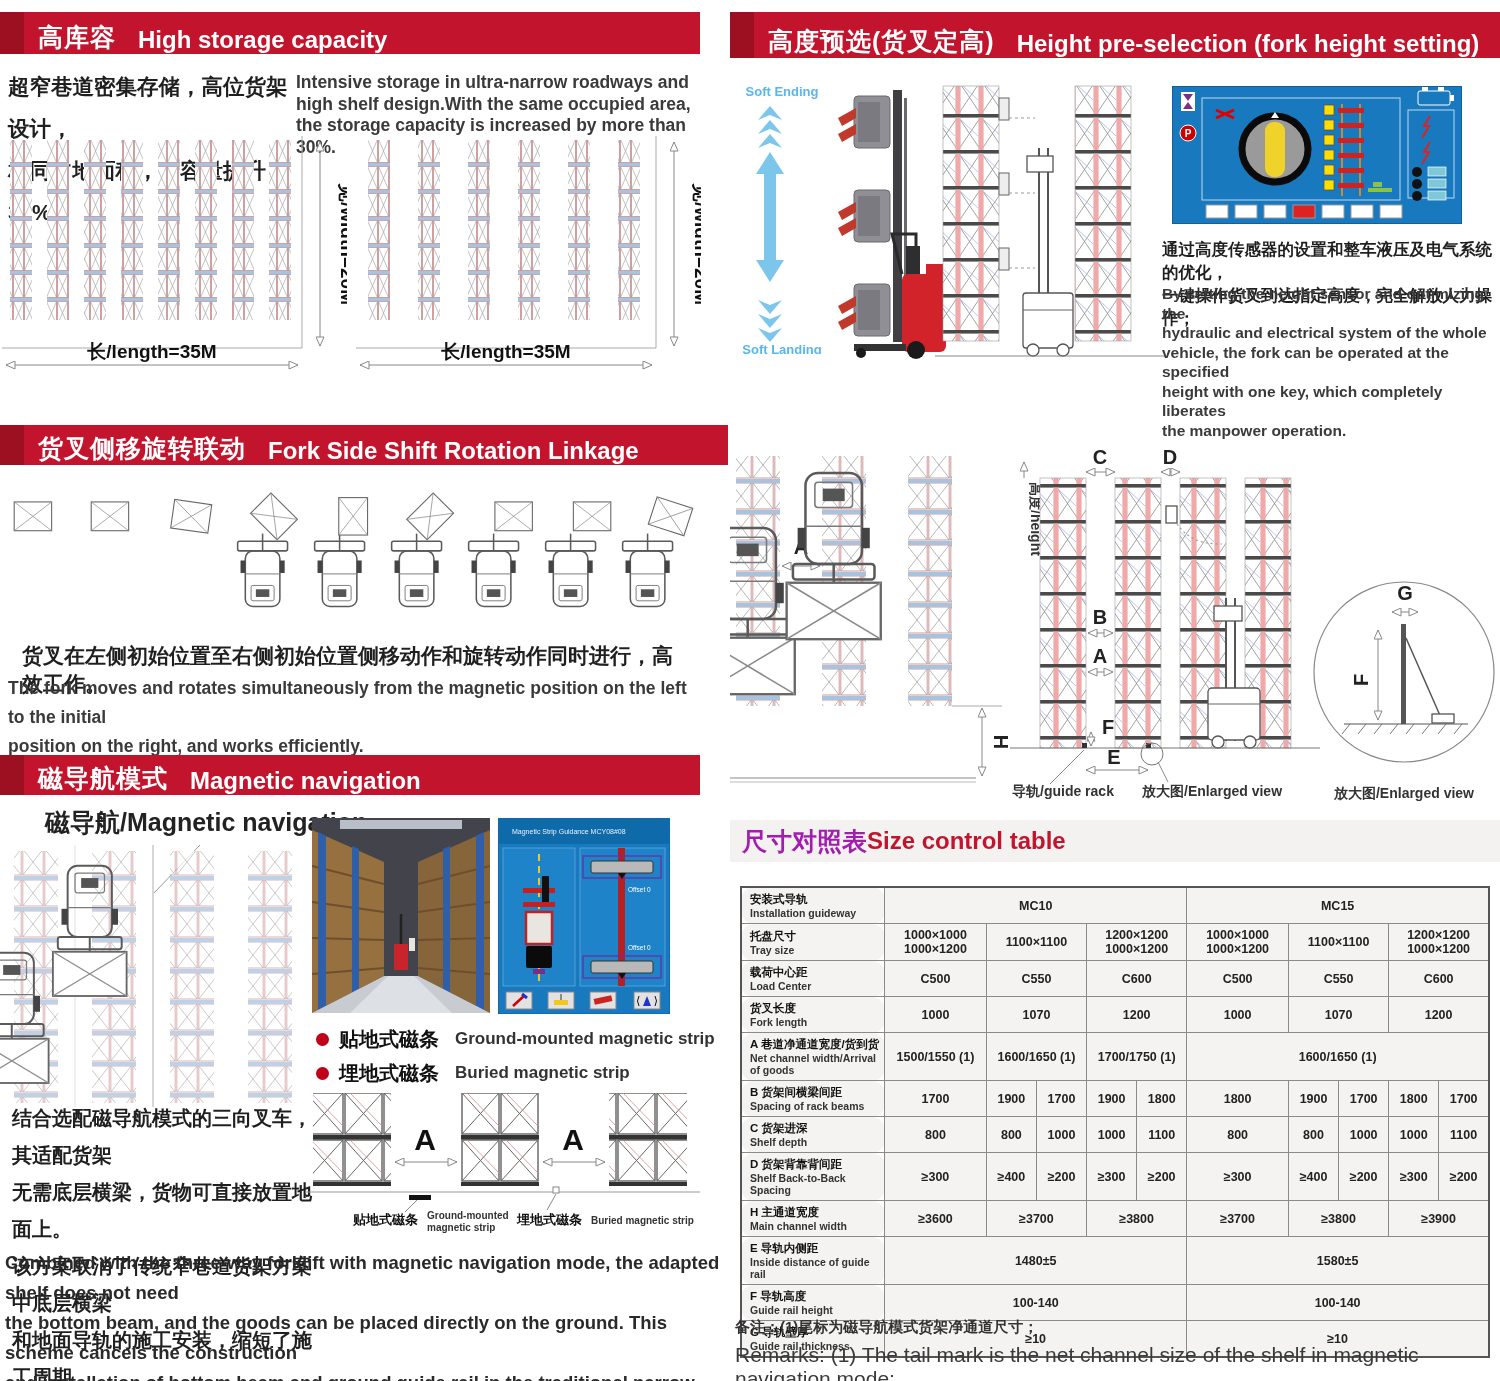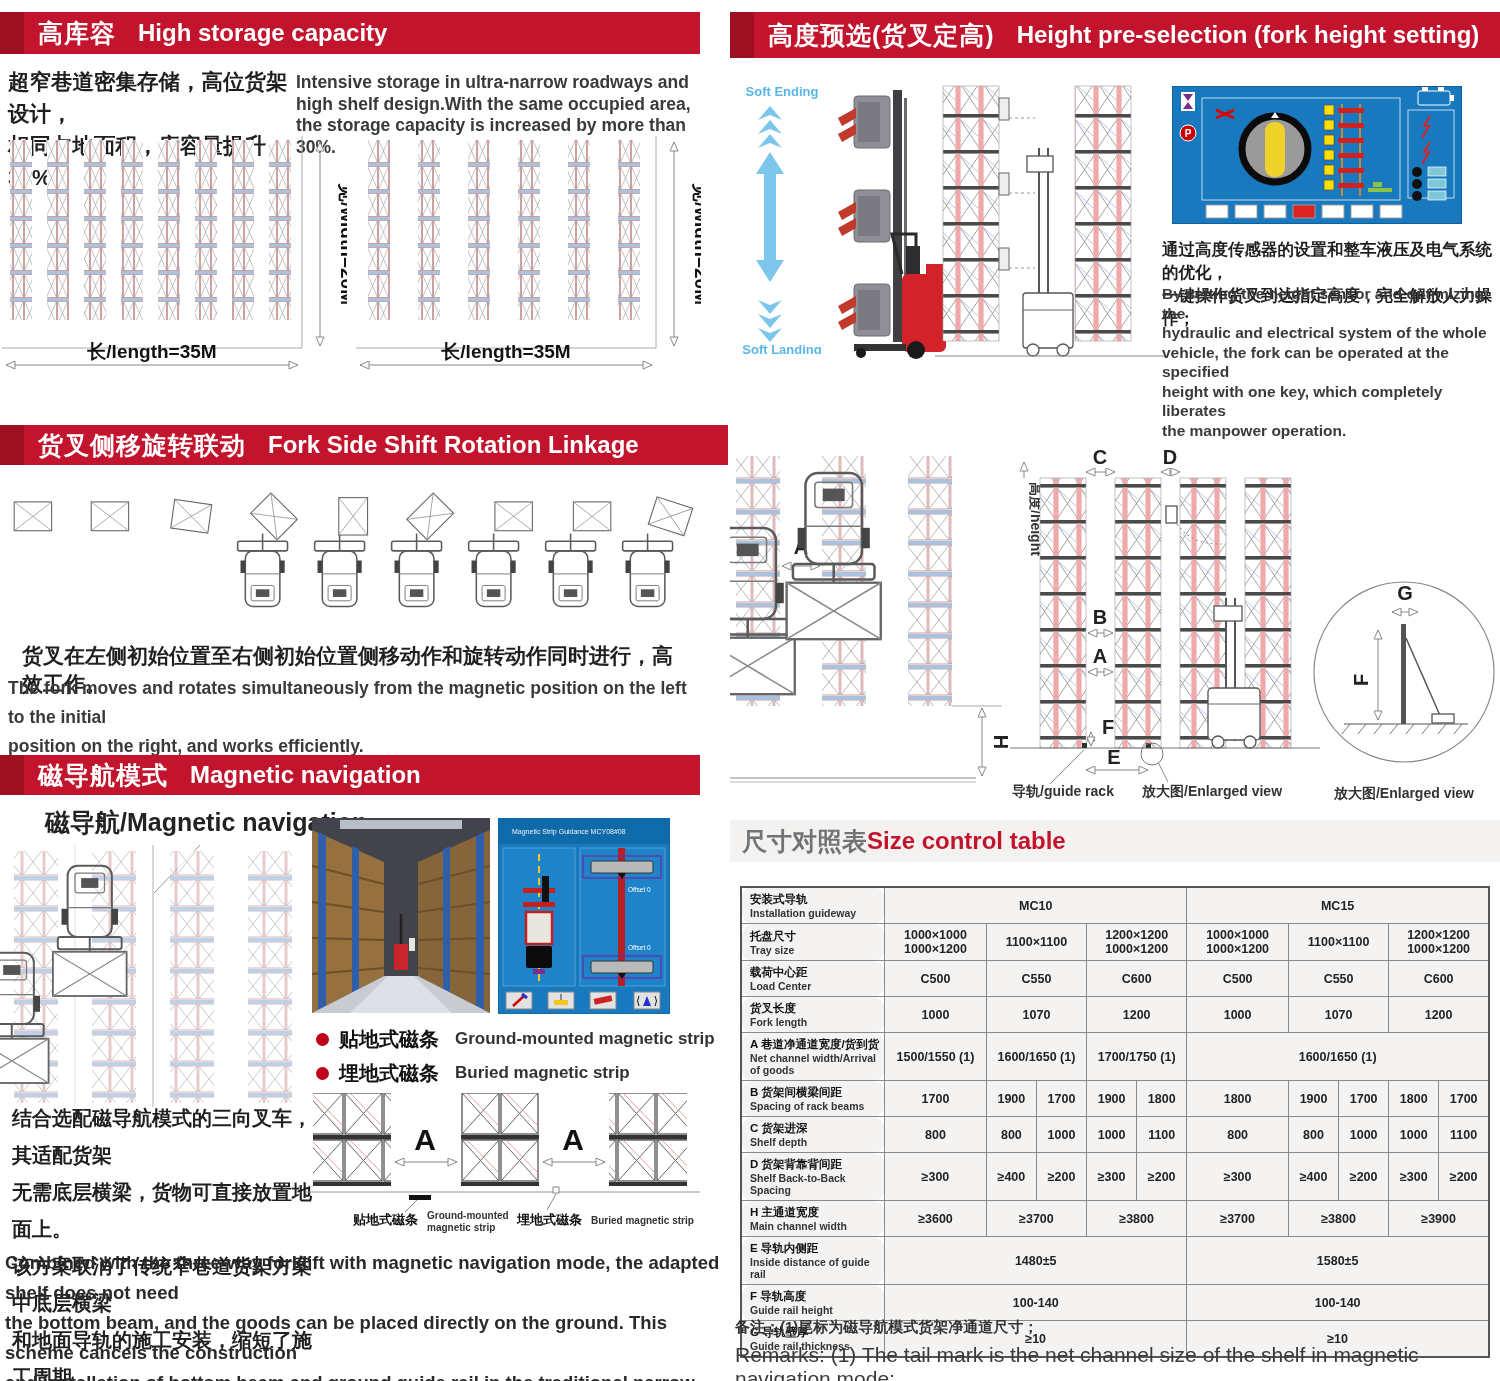--- a/index.html
+++ b/index.html
@@ -1,41 +1,41 @@
 <!DOCTYPE html>
 <html><head>
 <meta charset="utf-8">
 <style>
   html,body{margin:0;padding:0;background:#fff;}
   #page{position:relative;width:1500px;height:1381px;background:#fff;overflow:hidden;
         font-family:"Liberation Sans","DejaVu Sans",sans-serif;color:#2e2e2e;}
   .abs{position:absolute;}
   
-  .hdr{position:absolute;background:#C3142D;color:#fff;display:flex;align-items:center;}
+  .hdr{position:absolute;background:#C3142D;color:#fff;display:flex;align-items:flex-end;}
   .hdr .dark{width:24px;height:100%;background:#9C1022;flex:0 0 auto;}
   .hdr .zh{font-size:25px;font-weight:bold;margin-left:14px;letter-spacing:1px;}
   .hdr .en{font-size:24px;font-weight:bold;margin-left:22px;}
   .zhtxt{font-weight:bold;color:#1f1f1f;}
   .entxt{font-weight:bold;color:#3a3a3a;}
-  .sec1-zh{font-size:21.5px;line-height:32px;}
+  .sec1-zh{font-size:21.5px;line-height:42px;}
   .sec1-en{font-size:17.5px;line-height:21.5px;}
   .sec2-zh{font-size:16.5px;line-height:23px;}
   .sec2-en{font-size:15.5px;line-height:19.5px;}
   .sec3-zh{font-size:21px;}
   .sec3-en{font-size:17.5px;line-height:29px;}
   .sec5-zh{font-size:20px;line-height:37px;}
   .sec5-en{font-size:18.5px;line-height:30px;color:#2a2a2a;}
   .maglabel{font-size:25px;font-weight:600;color:#222;}
   .bullet{display:flex;align-items:center;height:34px;}
   .dot{width:13px;height:13px;border-radius:50%;background:#C00018;margin-right:10px;flex:0 0 auto;}
   .bullet .bzh{font-size:20px;font-weight:bold;color:#111;margin-right:16px;}
   .bullet .ben{font-size:17px;font-weight:bold;color:#333;}
   
   .graybar{position:absolute;background:#F3F2F0;display:flex;align-items:center;}
-  .graybar .tzh{color:#737373;font-size:25px;font-weight:bold;margin-left:12px;}
+  .graybar .tzh{color:#a21caf;font-size:25px;font-weight:bold;margin-left:12px;}
   .graybar .ten{color:#C3142D;font-size:24px;font-weight:bold;text-align:center;}
   
   table.sz{border-collapse:collapse;width:750px;table-layout:fixed;border:2px solid #555;}
   table.sz td{border:1px solid #8a8a8a;background:#F4F3F1;text-align:center;
       font-size:12.5px;color:#222;padding:4px 2px;font-weight:600;}
   table.sz td.lbl{text-align:left;padding-left:8px;border-radius:13px;}
   table.sz .lz{font-size:11.5px;font-weight:bold;color:#111;}
   table.sz .le{font-size:10.5px;font-weight:bold;color:#333;}
   .remark-zh{font-size:15px;color:#333;font-weight:600;}
   .remark-en{font-size:21px;color:#3a3a3a;margin-top:6px;}

